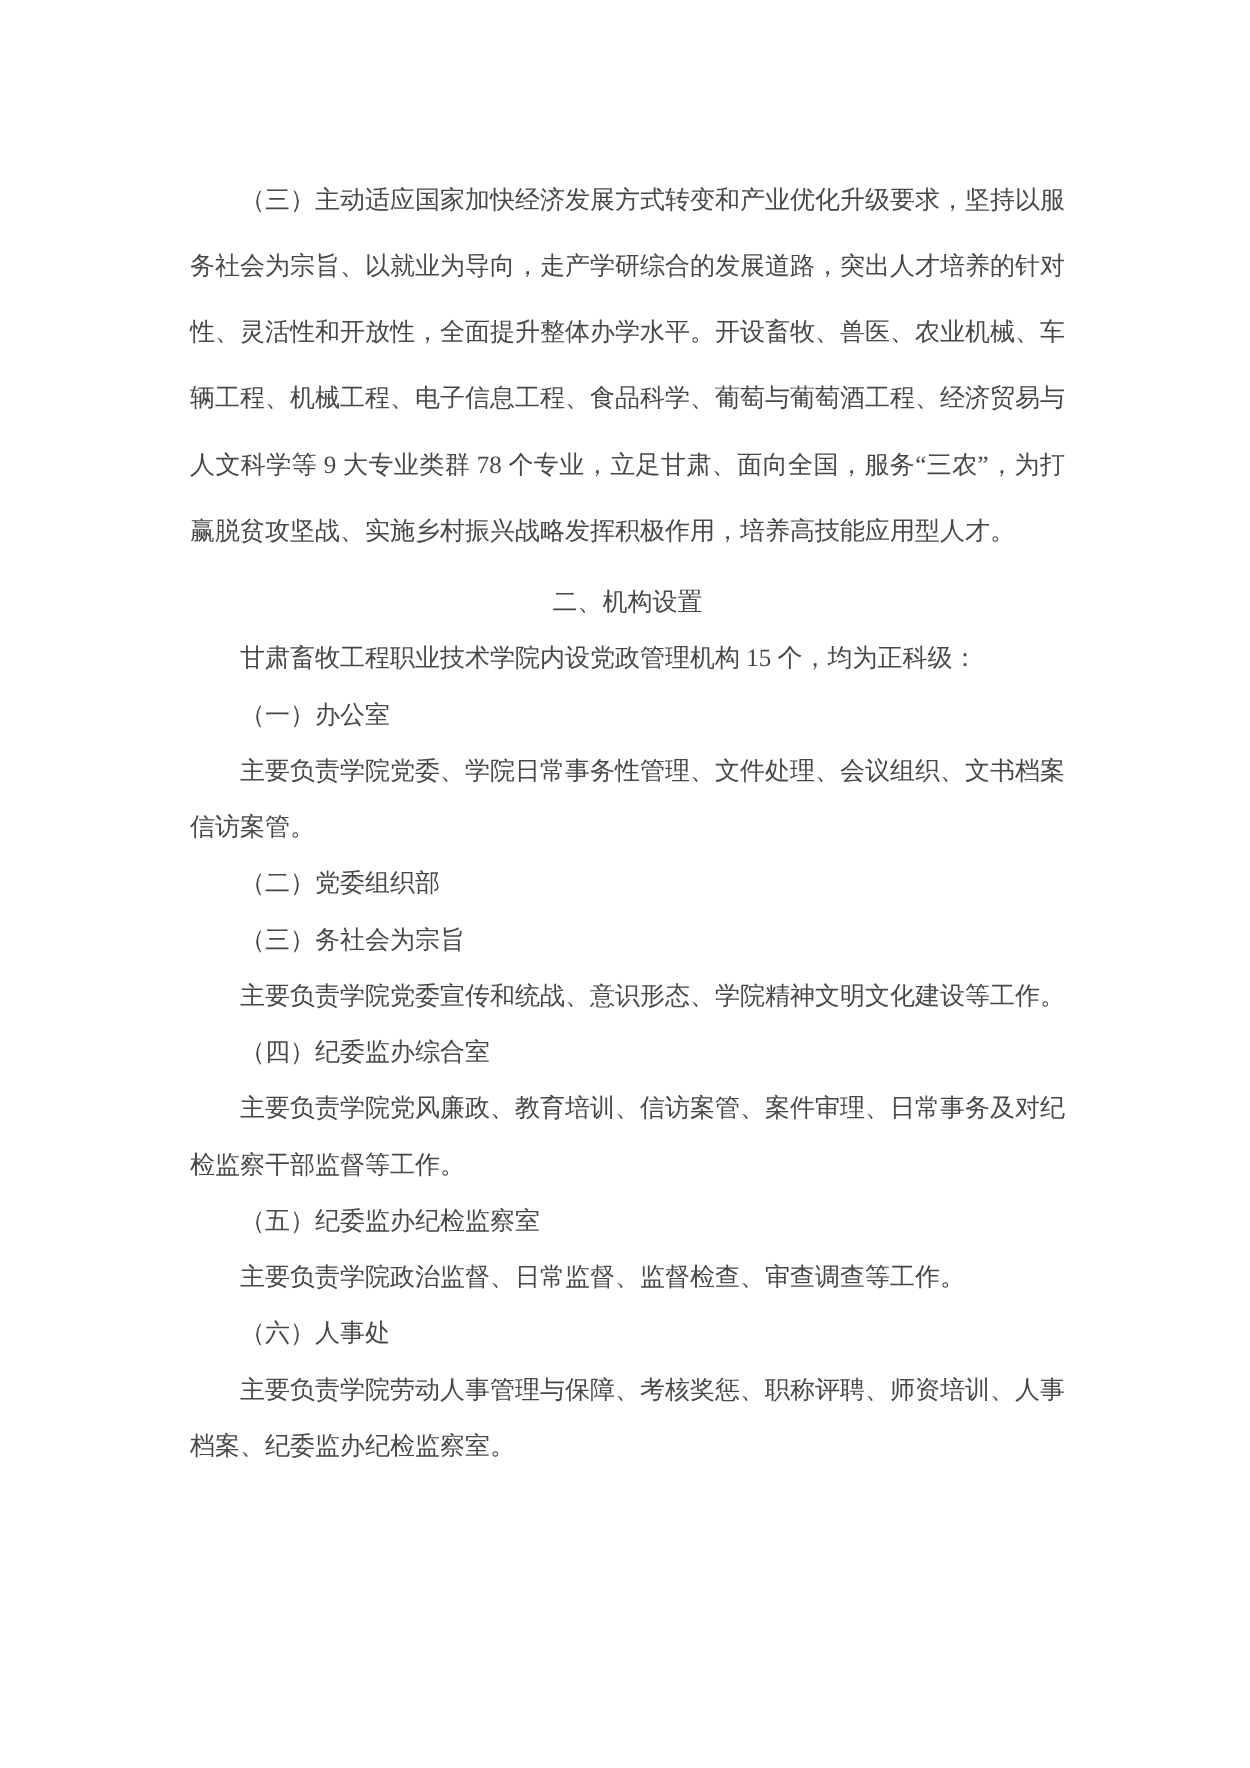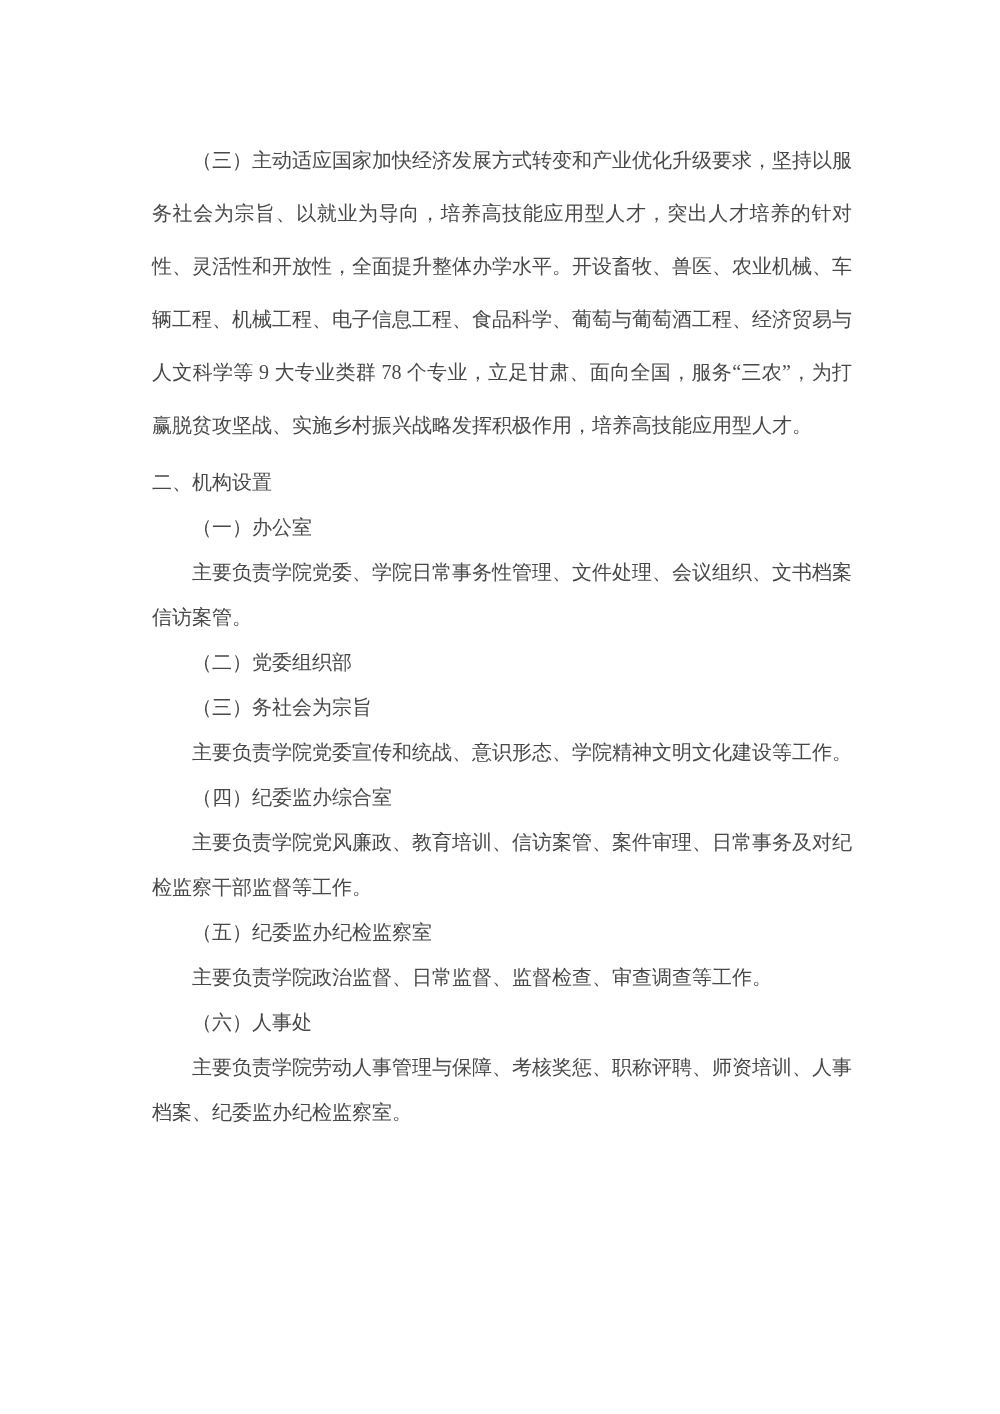--- a/index.html
+++ b/index.html
@@ -22,46 +22,49 @@
   }
   .doc-body {
     width: 700px;
     color: #484848;
     font-size: 20px;
     font-weight: 400;
   }
   .block { margin: 0; }
   .block.wide .line { line-height: 53px; }
   .block.normal .line { line-height: 45px; }
-  .block.gap { margin-top: 8px; }
+  .block.gap { margin-top: 8px; text-align: center; }
   .line {
     white-space: normal;
     word-break: break-all;
   }
   .line.indent { text-indent: 40px; }
   .line.fill {
     text-align: justify;
     text-align-last: justify;
   }
 </style>
 </head>
 <body>
 
 <div class="doc-page">
   <div class="doc-body">
       <div class="block wide">
         <div class="line indent fill">（三）主动适应国家加快经济发展方式转变和产业优化升级要求，坚持以服</div>
-        <div class="line fill">务社会为宗旨、以就业为导向，培养高技能应用型人才，突出人才培养的针对</div>
+        <div class="line fill">务社会为宗旨、以就业为导向，走产学研综合的发展道路，突出人才培养的针对</div>
         <div class="line fill">性、灵活性和开放性，全面提升整体办学水平。开设畜牧、兽医、农业机械、车</div>
         <div class="line fill">辆工程、机械工程、电子信息工程、食品科学、葡萄与葡萄酒工程、经济贸易与</div>
         <div class="line fill">人文科学等 9 大专业类群 78 个专业，立足甘肃、面向全国，服务“三农”，为打</div>
         <div class="line">赢脱贫攻坚战、实施乡村振兴战略发挥积极作用，培养高技能应用型人才。</div>
       </div>
       <div class="block normal gap">
         <div class="line">二、机构设置</div>
+      </div>
+      <div class="block normal">
+        <div class="line indent">甘肃畜牧工程职业技术学院内设党政管理机构 15 个，均为正科级：</div>
       </div>
       <div class="block normal">
         <div class="line indent">（一）办公室</div>
       </div>
       <div class="block normal">
         <div class="line indent fill">主要负责学院党委、学院日常事务性管理、文件处理、会议组织、文书档案</div>
         <div class="line">信访案管。</div>
       </div>
       <div class="block normal">
         <div class="line indent">（二）党委组织部</div>

